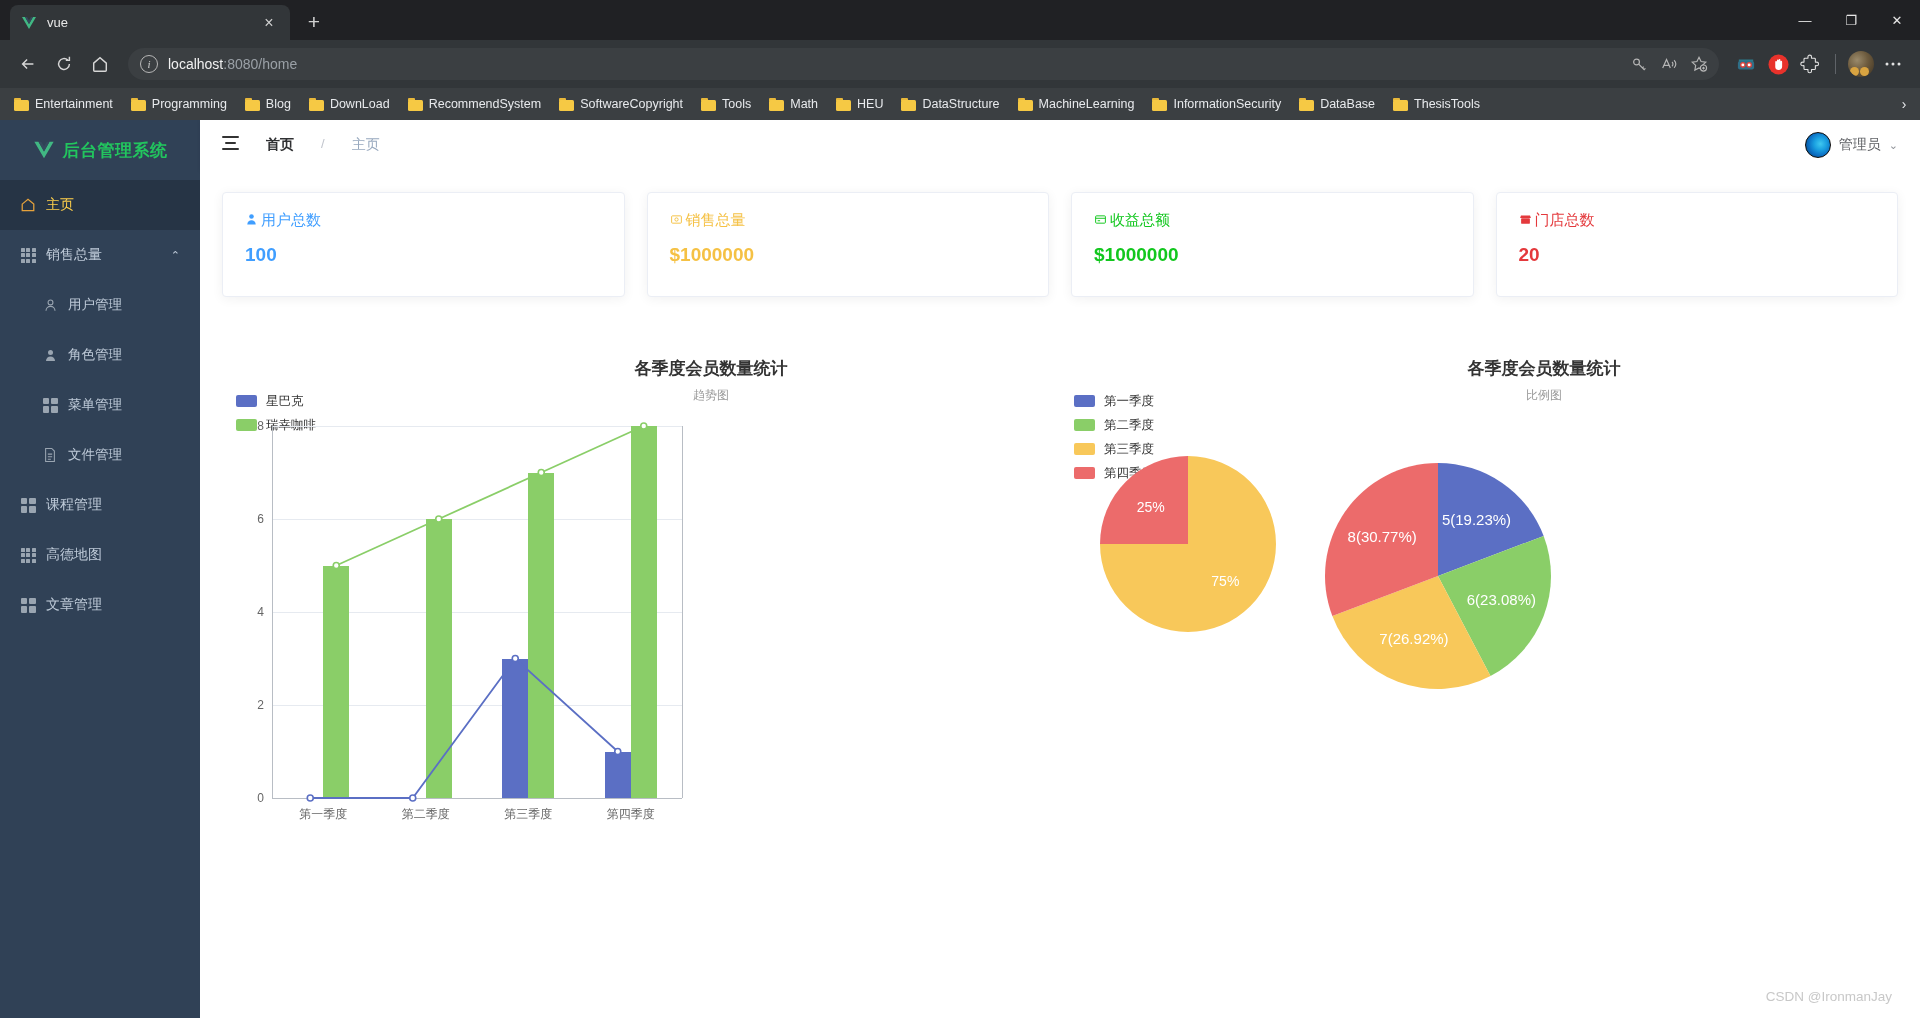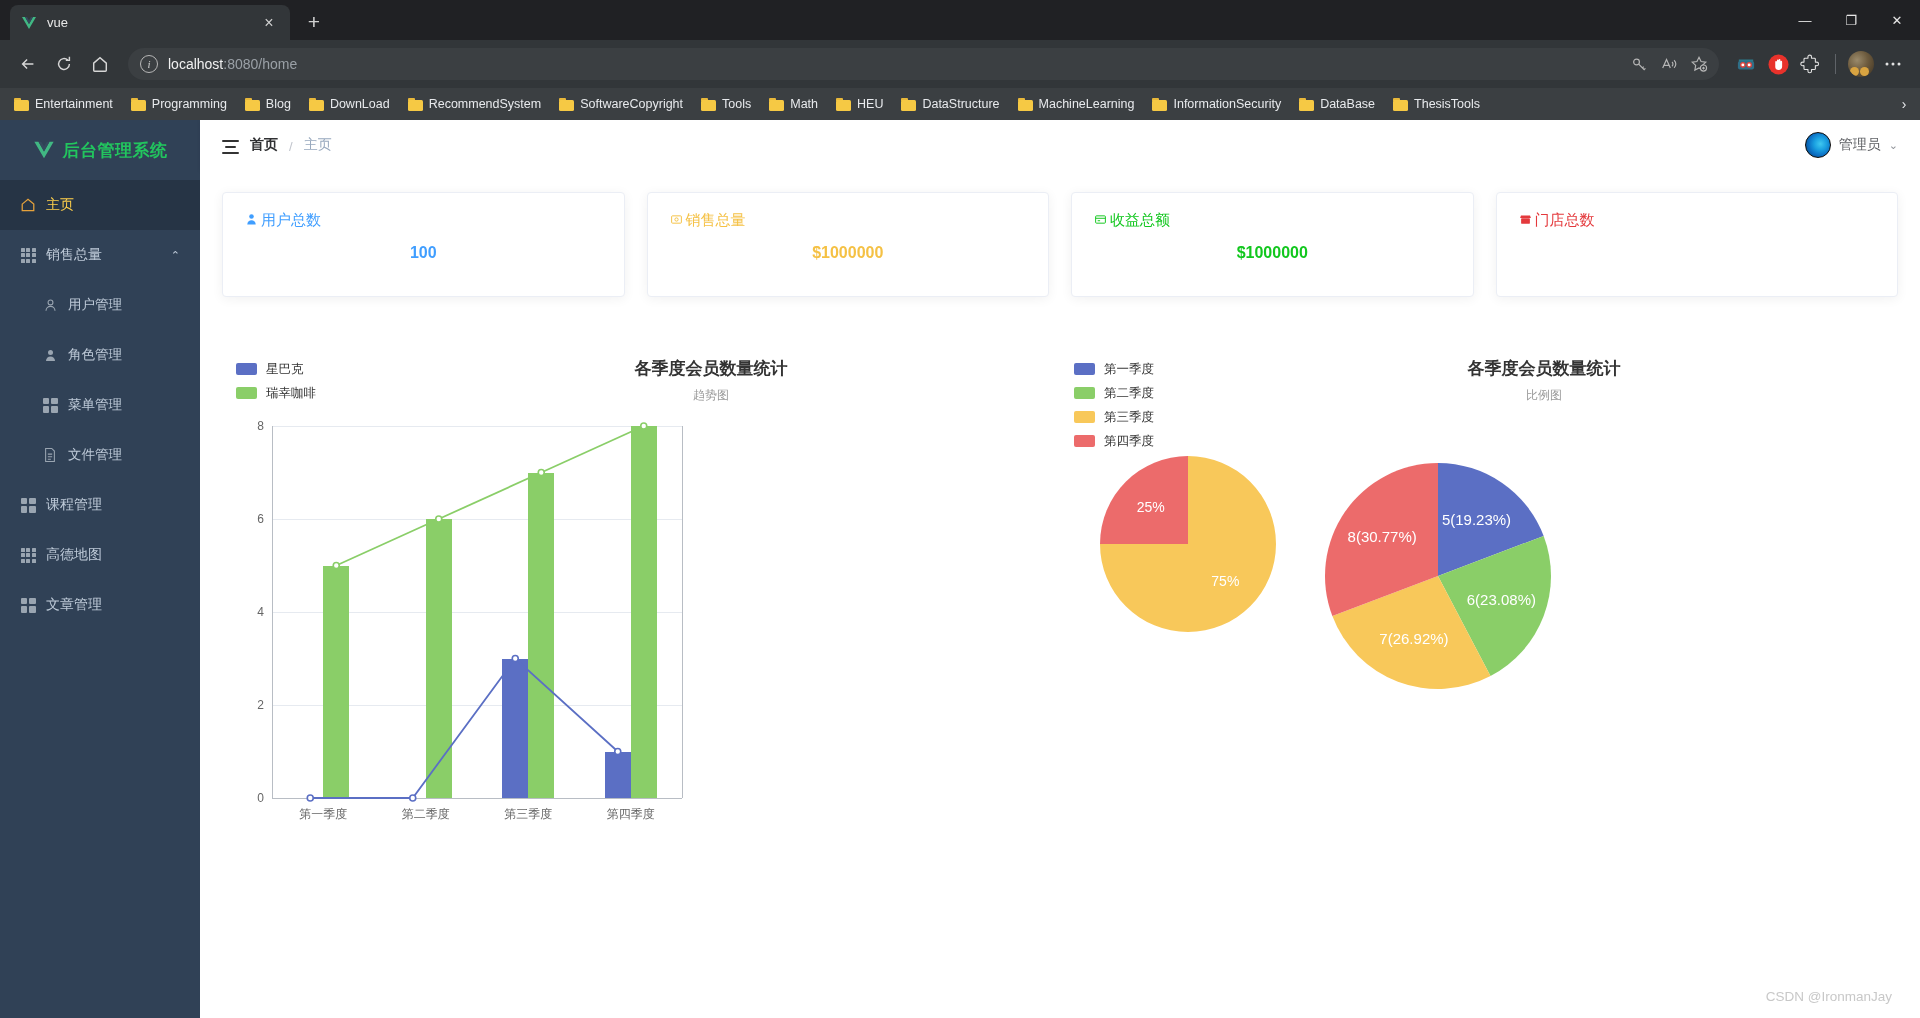--- a/index.html
+++ b/index.html
@@ -90,21 +90,21 @@
     gap: 1.5px; width: 15px; height: 15px; }
   .grid9 i { background: #9aa5b1; border-radius: 0.5px; }
   .grid4 { display: grid; grid-template-columns: repeat(2,1fr); grid-template-rows: repeat(2,1fr);
     gap: 2.5px; width: 15px; height: 15px; }
   .grid4 i { background: #9aa5b1; border-radius: 1px; }
 
   
   .main { flex: 1; display: flex; flex-direction: column; background: #f0f2f5; min-width: 0; }
   .topbar { height: 50px; background: #fff; display: flex; align-items: center;
     padding: 0 22px; justify-content: space-between; box-shadow: 0 1px 4px rgba(0,21,41,.08); flex: 0 0 50px; }
-  .crumbs { display: flex; align-items: flex-end; gap: 11px; }
+  .crumbs { display: flex; align-items: flex-start; gap: 27px; }
   .ham { width: 17px; height: 14px; display:flex; flex-direction: column; justify-content: space-between; }
   .ham i { height: 2px; background: #333; border-radius: 1px; }
   .ham i:nth-child(1) { width: 17px; }
   .ham i:nth-child(2) { width: 11px; margin-left: 3px; }
   .ham i:nth-child(3) { width: 17px; }
   .cr-item { font-size: 14px; color: #303133; font-weight: 600; }
   .cr-sep { color: #c0c4cc; font-size: 13px; }
   .cr-cur { font-size: 14px; color: #97a8be; }
   .user { display: flex; align-items: center; gap: 8px; }
   .avatar { width: 26px; height: 26px; border-radius: 50%;
@@ -113,26 +113,26 @@
   .uname { font-size: 14px; color: #606266; }
   .ucaret { color: #909399; font-size: 11px; }
 
   .content { flex: 1; padding: 22px 22px 0 22px; overflow: hidden; position: relative; background: #fff; }
 
   .cards { display: flex; gap: 22px; }
   .card { flex: 1; background: #fff; border: 1px solid #ebeef5; border-radius: 4px;
     box-shadow: 0 2px 12px 0 rgba(0,0,0,.06); height: 105px; padding: 18px 22px;
     display: flex; flex-direction: column; }
   .card-head { display: flex; align-items: center; gap: 3px; font-size: 15px; font-weight: 500; }
-  .card-val { margin-top: 14px; text-align: center; font-size: 16px; font-weight: 700; }
+  .card-val { margin-top: 14px; font-size: 19px; font-weight: 700; }
 
   .charts { display: flex; margin-top: 60px; }
   .chart-box { width: 50%; position: relative; }
 
-  .legend { position: absolute; }
+  .legend { position: absolute; margin-top: 32px; }
   .lg-item { display: flex; align-items: center; gap: 9px; height: 24px; }
   .lg-sw { width: 21px; height: 12px; border-radius: 2px; flex: 0 0 21px; }
   .lg-lb { font-size: 12.5px; color: #333; }
   .ch-title { text-align: center; font-size: 17px; font-weight: 700; color: #333; }
   .ch-sub { text-align: center; font-size: 12px; color: #999; margin-top: 7px; }
 
   
   .plot { position: relative; margin-left: 10px; }
   .ytick { position: absolute; font-size: 12px; color: #666; right: calc(100% + 8px);
      transform: translateY(-50%); }
@@ -477,20 +477,21 @@
               <div class="card-val" style="color:#12C71E">$1000000</div>
             </div>
             <div class="card">
               <div class="card-head" style="color:#E4393C">
                 <span><svg width="13" height="13" viewBox="0 0 16 16">
                     <path d="M2.4 3h11.2l1 3H1.4z" fill="#E4393C"></path>
                     <rect x="2.6" y="6.5" width="10.8" height="6.8" rx=".6" fill="#E4393C"></rect>
                   </svg></span>
                 <span>门店总数</span>
               </div>
+              <div class="card-val" style="color:#E4393C">20</div>
             </div>
           </div>
 
         <div class="charts">
 
           <div class="chart-box">
             <div class="legend" id="bar-legend" style="left:14px; top:0;">
                 <div class="lg-item">
                   <span class="lg-sw" style="background:#5B6FC4"></span>
                   <span class="lg-lb">星巴克</span>

